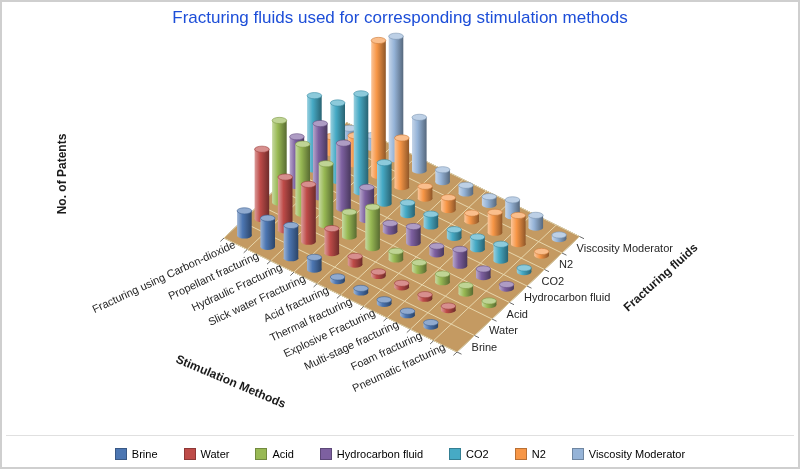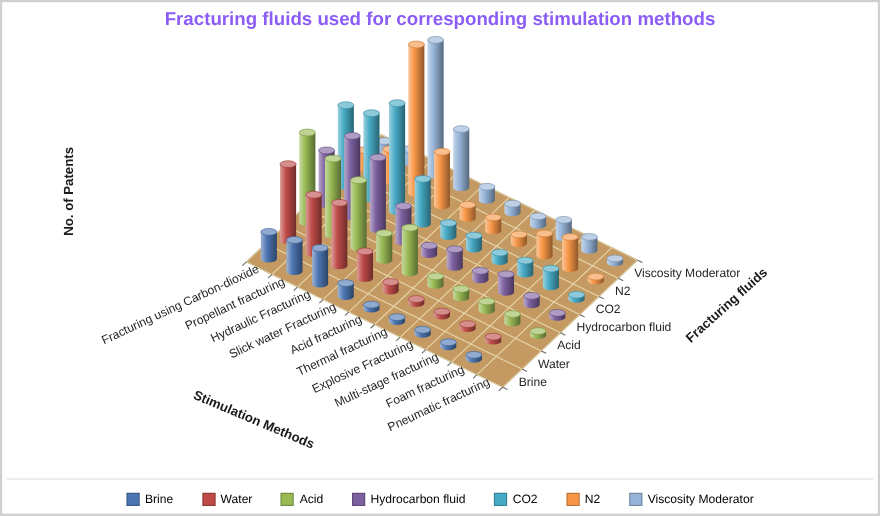--- a/index.html
+++ b/index.html
@@ -3,21 +3,21 @@
 <meta charset="utf-8">
 <style>
   html,body{margin:0;padding:0;background:#fff;}
   .frame{
     position:relative;width:800px;height:469px;box-sizing:border-box;
     background:#FFFFFF;border:2px solid #CFCFCF;overflow:hidden;
     font-family:"Liberation Sans",sans-serif;
   }
   .chart-title{
     position:absolute;top:6px;left:0;width:100%;text-align:center;
-    font-size:17px;font-weight:bold;color:#8b5cf6;
+    font-size:17px;font-weight:normal;color:#1d4ed8;
   }
   svg.plot{position:absolute;top:0;left:0;font-family:"Liberation Sans",sans-serif;}
   .legend-divider{position:absolute;left:4px;right:4px;bottom:31px;border-top:1px solid #E0E0E0;}
   .legend{
     position:absolute;left:0;bottom:7px;width:100%;
     display:flex;justify-content:center;align-items:center;gap:26px;
     font-size:11px;color:#000;
   }
   .legend-item{display:flex;align-items:center;gap:5px;white-space:nowrap;}
   .legend-swatch{width:10px;height:10px;display:inline-block;border:1px solid rgba(0,0,0,0.25);background:#999;}

